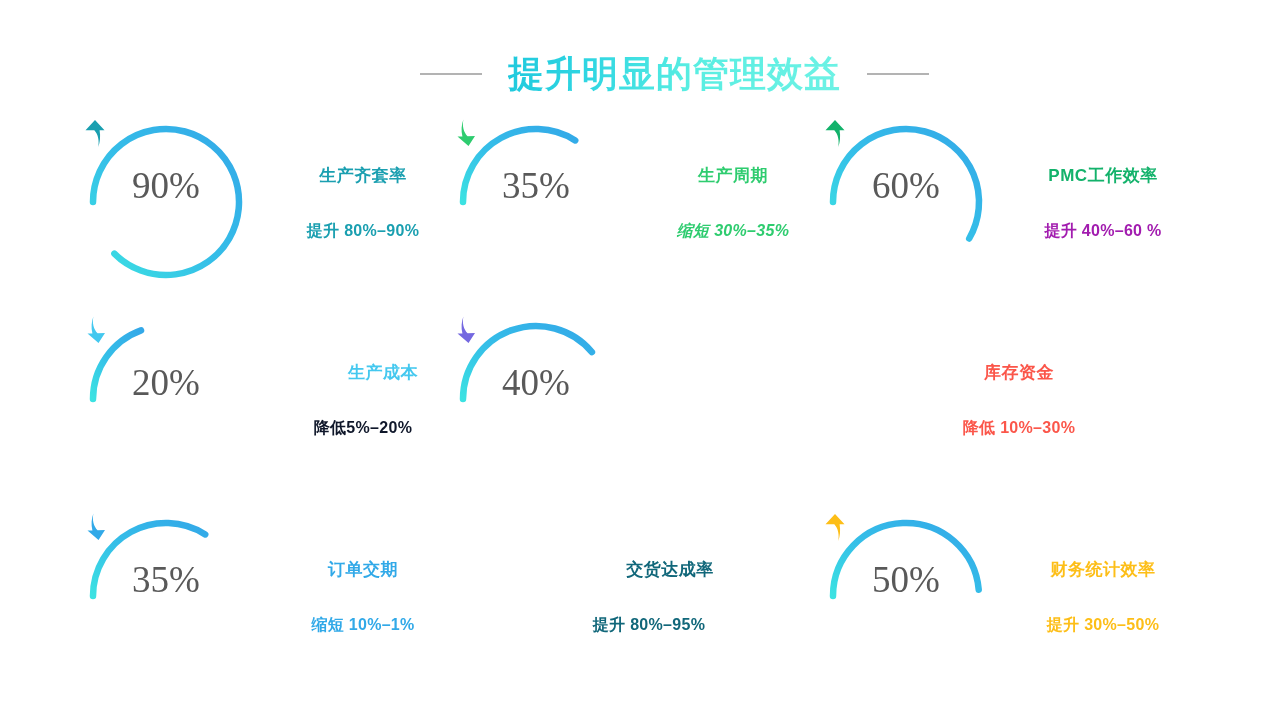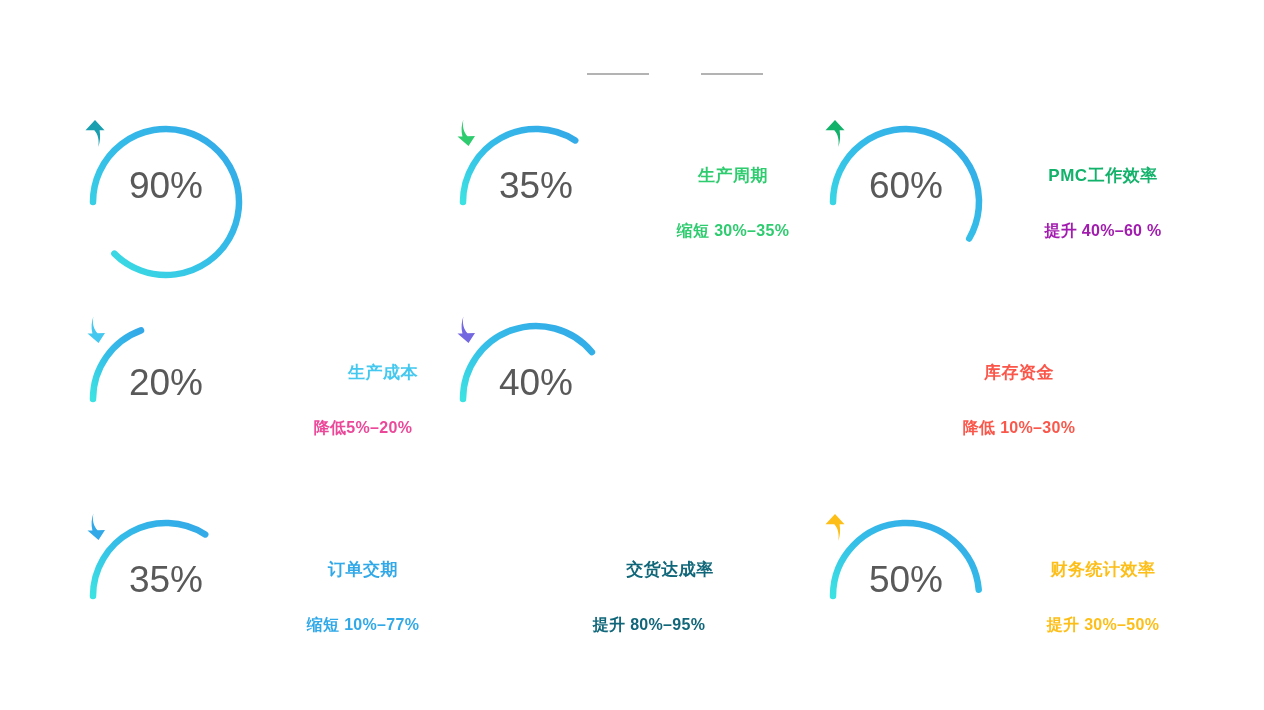--- a/index.html
+++ b/index.html
@@ -83,21 +83,21 @@
     flex-direction: column;
     align-items: center;
     justify-content: center;
   }
   .pct {
     font-size: 37px;
     color: #595959;
     font-weight: normal;
     line-height: 1;
     letter-spacing: 0px;
-    font-family: Liberation Sans, sans-serif;
+    font-family: Liberation Serif, serif;
   }
   .arrow {
     margin-top: 3px;
     width: 26px;
     height: 30px;
   }
 
   .labels {
     flex: 1 1 auto;
     padding-left: 24px;
@@ -118,20 +118,21 @@
     font-weight: bold;
     letter-spacing: 0.3px;
     white-space: nowrap;
   }
 </style>
 </head>
 <body>
 
 <div id="header">
   <div class="hrule left"></div>
+  <div id="page-title">提升明显的管理效益</div>
   <div class="hrule right"></div>
 </div>
 
 <div id="grid">
     <div class="cell">
       <div class="gauge">
         <svg width="168" height="168" viewBox="0 0 168 168">
           <defs>
             <linearGradient id="arcgrad0" x1="1" y1="0" x2="0" y2="1">
               <stop offset="0%" stop-color="#33a8e8"></stop>
@@ -143,20 +144,24 @@
         </svg>
         <div class="gauge-center">
           <div class="pct">90%</div>
           <span class="arrow">
             <svg viewBox="0 0 26 30" width="26" height="30">
               <path d="M13 2 L22.5 12.2 L17.6 12.2 C18.6 18.5 18.1 24 16.2 29 C17.4 22.8 16.3 16.6 12.3 12.2 L3.5 12.2 Z" fill="#1a9fb0"></path>
             </svg>
           </span>
         </div>
       </div>
+      <div class="labels">
+        <div class="metric-name" style="color: rgb(26, 159, 176);">生产齐套率</div>
+        <div class="metric-delta" style="color: rgb(26, 159, 176);">提升 80%–90%</div>
+      </div>
     </div>
     <div class="cell">
       <div class="gauge">
         <svg width="168" height="168" viewBox="0 0 168 168">
           <defs>
             <linearGradient id="arcgrad1" x1="1" y1="0" x2="0" y2="1">
               <stop offset="0%" stop-color="#33a8e8"></stop>
               <stop offset="55%" stop-color="#35bfe8"></stop>
               <stop offset="100%" stop-color="#3ce2e2"></stop>
             </linearGradient>
@@ -167,21 +172,21 @@
           <div class="pct">35%</div>
           <span class="arrow">
             <svg viewBox="0 0 26 30" width="26" height="30">
               <path d="M16.5 28 L5.5 18.6 L10.4 18.4 C9.0 12.4 9.4 6.6 11.4 1.4 C10.0 8.0 11.6 14.0 15.6 18.3 L23.0 18.0 Z" fill="#2ecc6f"></path>
             </svg>
           </span>
         </div>
       </div>
       <div class="labels">
         <div class="metric-name" style="color: rgb(46, 204, 111);">生产周期</div>
-        <div class="metric-delta" style="color: rgb(46, 204, 111);">缩短 30%–35%</div>
+        <div class="metric-delta" style="color: rgb(46, 204, 111); font-style: italic;">缩短 30%–35%</div>
       </div>
     </div>
     <div class="cell">
       <div class="gauge">
         <svg width="168" height="168" viewBox="0 0 168 168">
           <defs>
             <linearGradient id="arcgrad2" x1="1" y1="0" x2="0" y2="1">
               <stop offset="0%" stop-color="#33a8e8"></stop>
               <stop offset="55%" stop-color="#35bfe8"></stop>
               <stop offset="100%" stop-color="#3ce2e2"></stop>
@@ -219,21 +224,21 @@
           <div class="pct">20%</div>
           <span class="arrow">
             <svg viewBox="0 0 26 30" width="26" height="30">
               <path d="M16.5 28 L5.5 18.6 L10.4 18.4 C9.0 12.4 9.4 6.6 11.4 1.4 C10.0 8.0 11.6 14.0 15.6 18.3 L23.0 18.0 Z" fill="#44c8ef"></path>
             </svg>
           </span>
         </div>
       </div>
       <div class="labels">
         <div class="metric-name" style="color: rgb(68, 200, 239); margin-left: 40px;">生产成本</div>
-        <div class="metric-delta" style="color: #ec4899;">降低5%–20%</div>
+        <div class="metric-delta" style="color: #0f172a;">降低5%–20%</div>
       </div>
     </div>
     <div class="cell">
       <div class="gauge">
         <svg width="168" height="168" viewBox="0 0 168 168">
           <defs>
             <linearGradient id="arcgrad4" x1="1" y1="0" x2="0" y2="1">
               <stop offset="0%" stop-color="#33a8e8"></stop>
               <stop offset="55%" stop-color="#35bfe8"></stop>
               <stop offset="100%" stop-color="#3ce2e2"></stop>
@@ -273,21 +278,21 @@
           <div class="pct">35%</div>
           <span class="arrow">
             <svg viewBox="0 0 26 30" width="26" height="30">
               <path d="M16.5 28 L5.5 18.6 L10.4 18.4 C9.0 12.4 9.4 6.6 11.4 1.4 C10.0 8.0 11.6 14.0 15.6 18.3 L23.0 18.0 Z" fill="#31a9e8"></path>
             </svg>
           </span>
         </div>
       </div>
       <div class="labels">
         <div class="metric-name" style="color: rgb(49, 169, 232);">订单交期</div>
-        <div class="metric-delta" style="color: rgb(49, 169, 232);">缩短 10%–77%</div>
+        <div class="metric-delta" style="color: rgb(49, 169, 232);">缩短 10%–1%</div>
       </div>
     </div>
     <div class="cell">
       <div class="labels">
         <div class="metric-name" style="color: rgb(17, 103, 122); margin-left: 42px;">交货达成率</div>
         <div class="metric-delta" style="color: rgb(17, 103, 122);">提升 80%–95%</div>
       </div>
     </div>
     <div class="cell">
       <div class="gauge">

